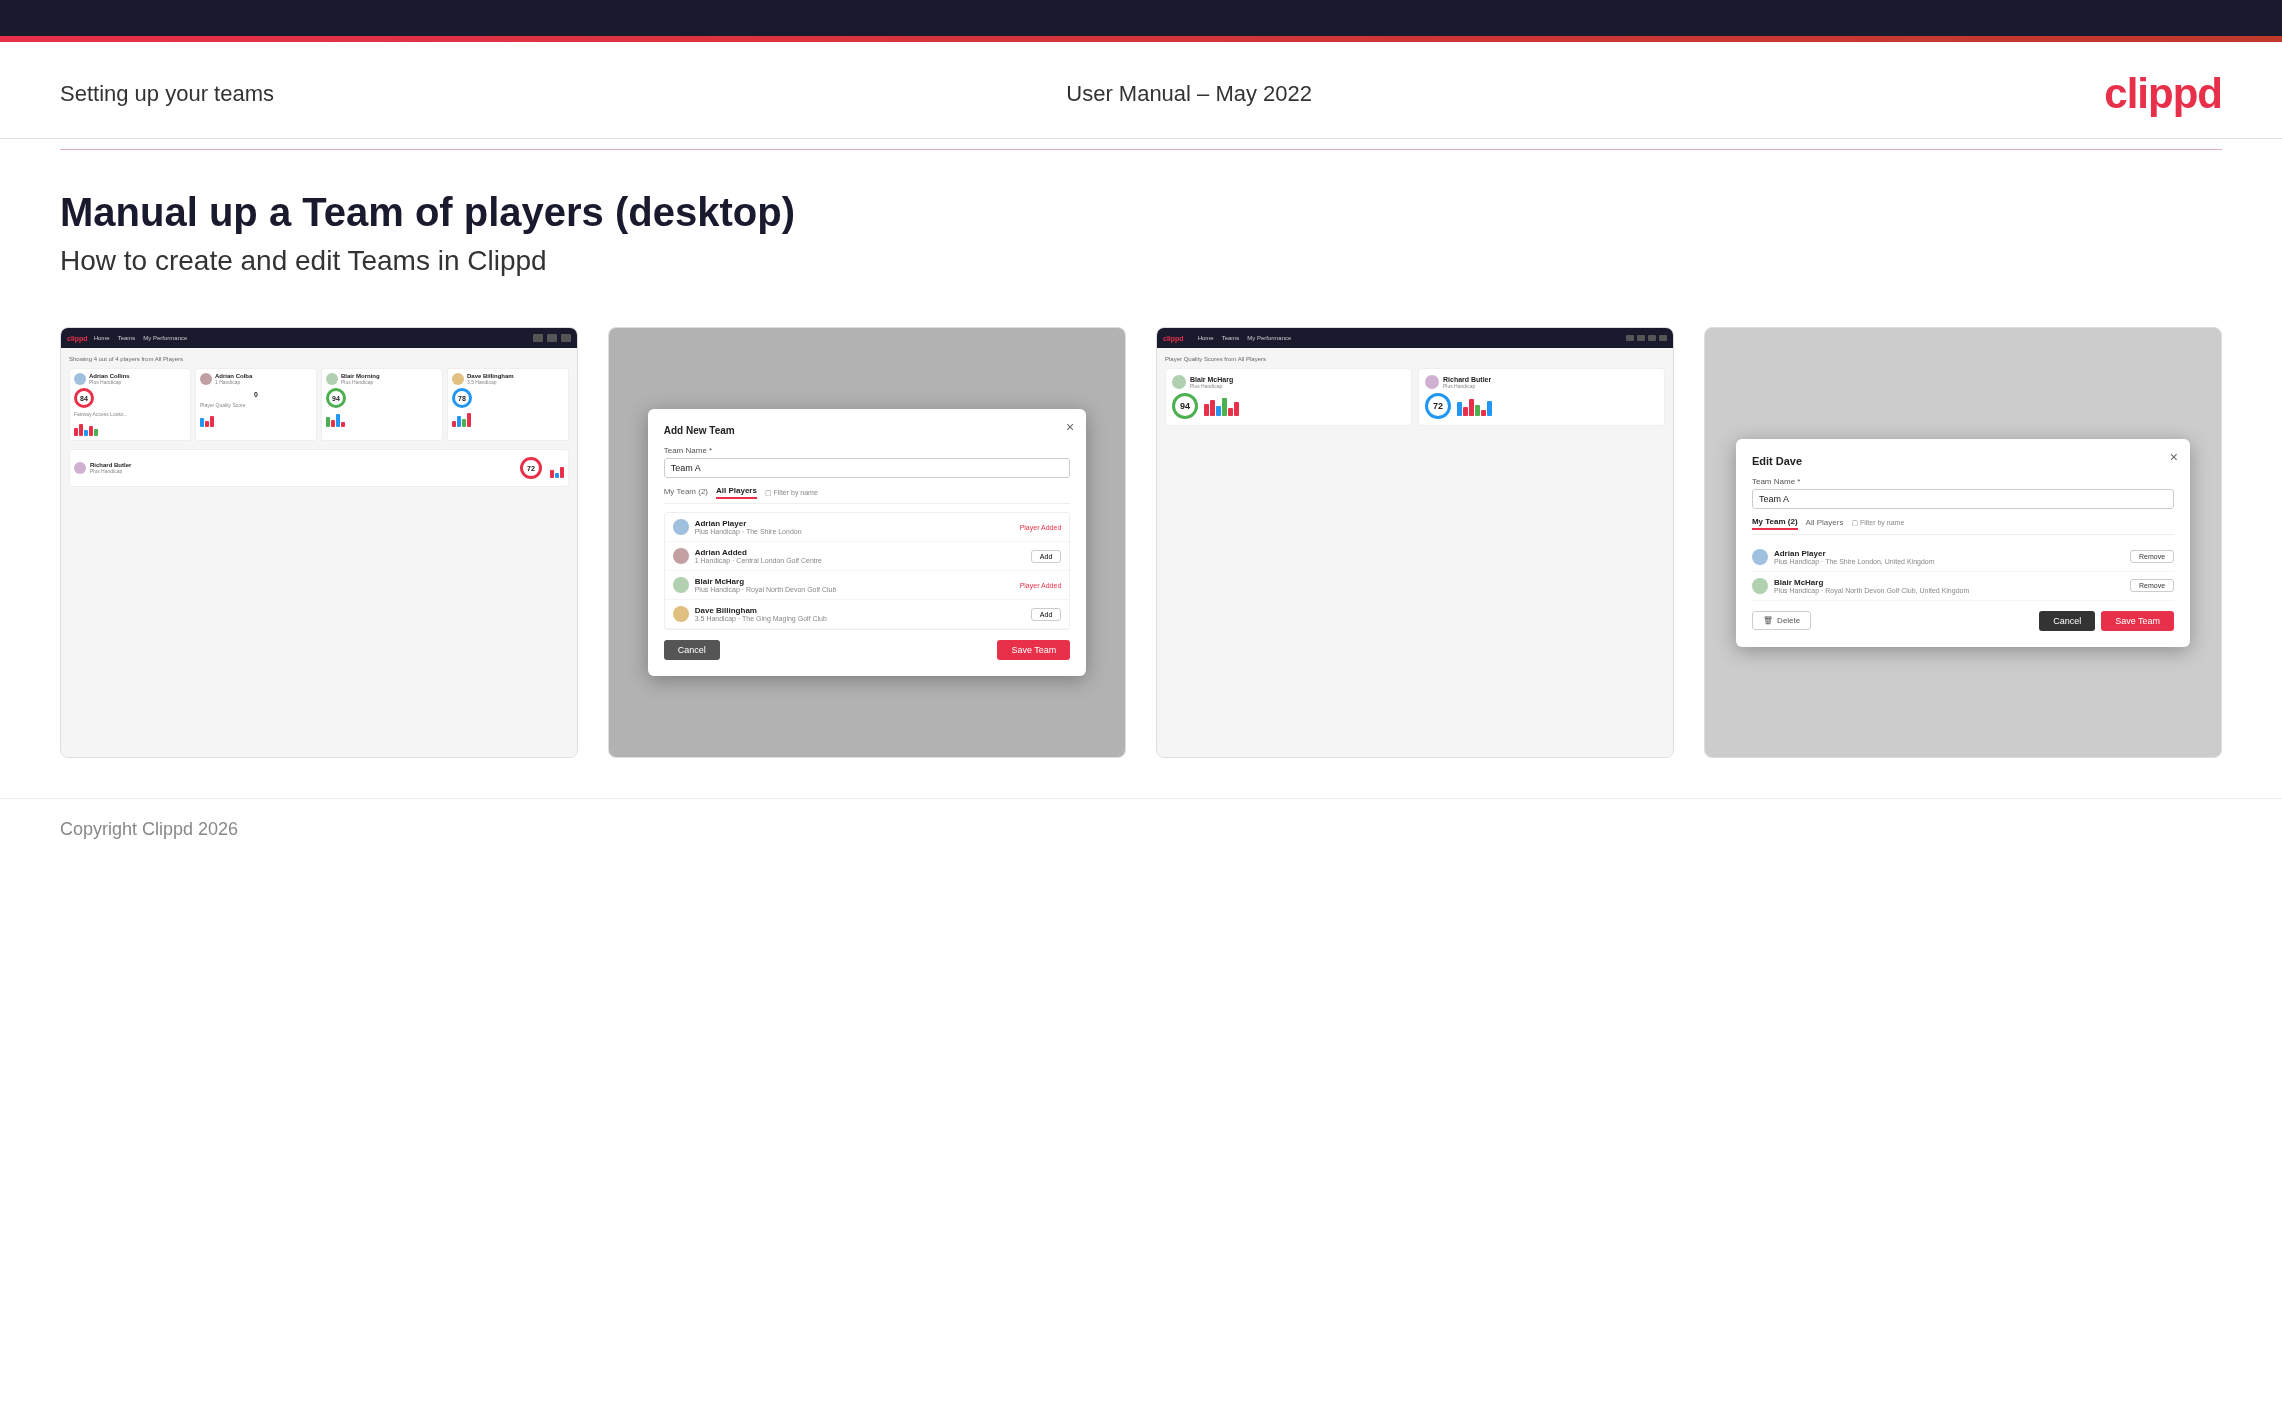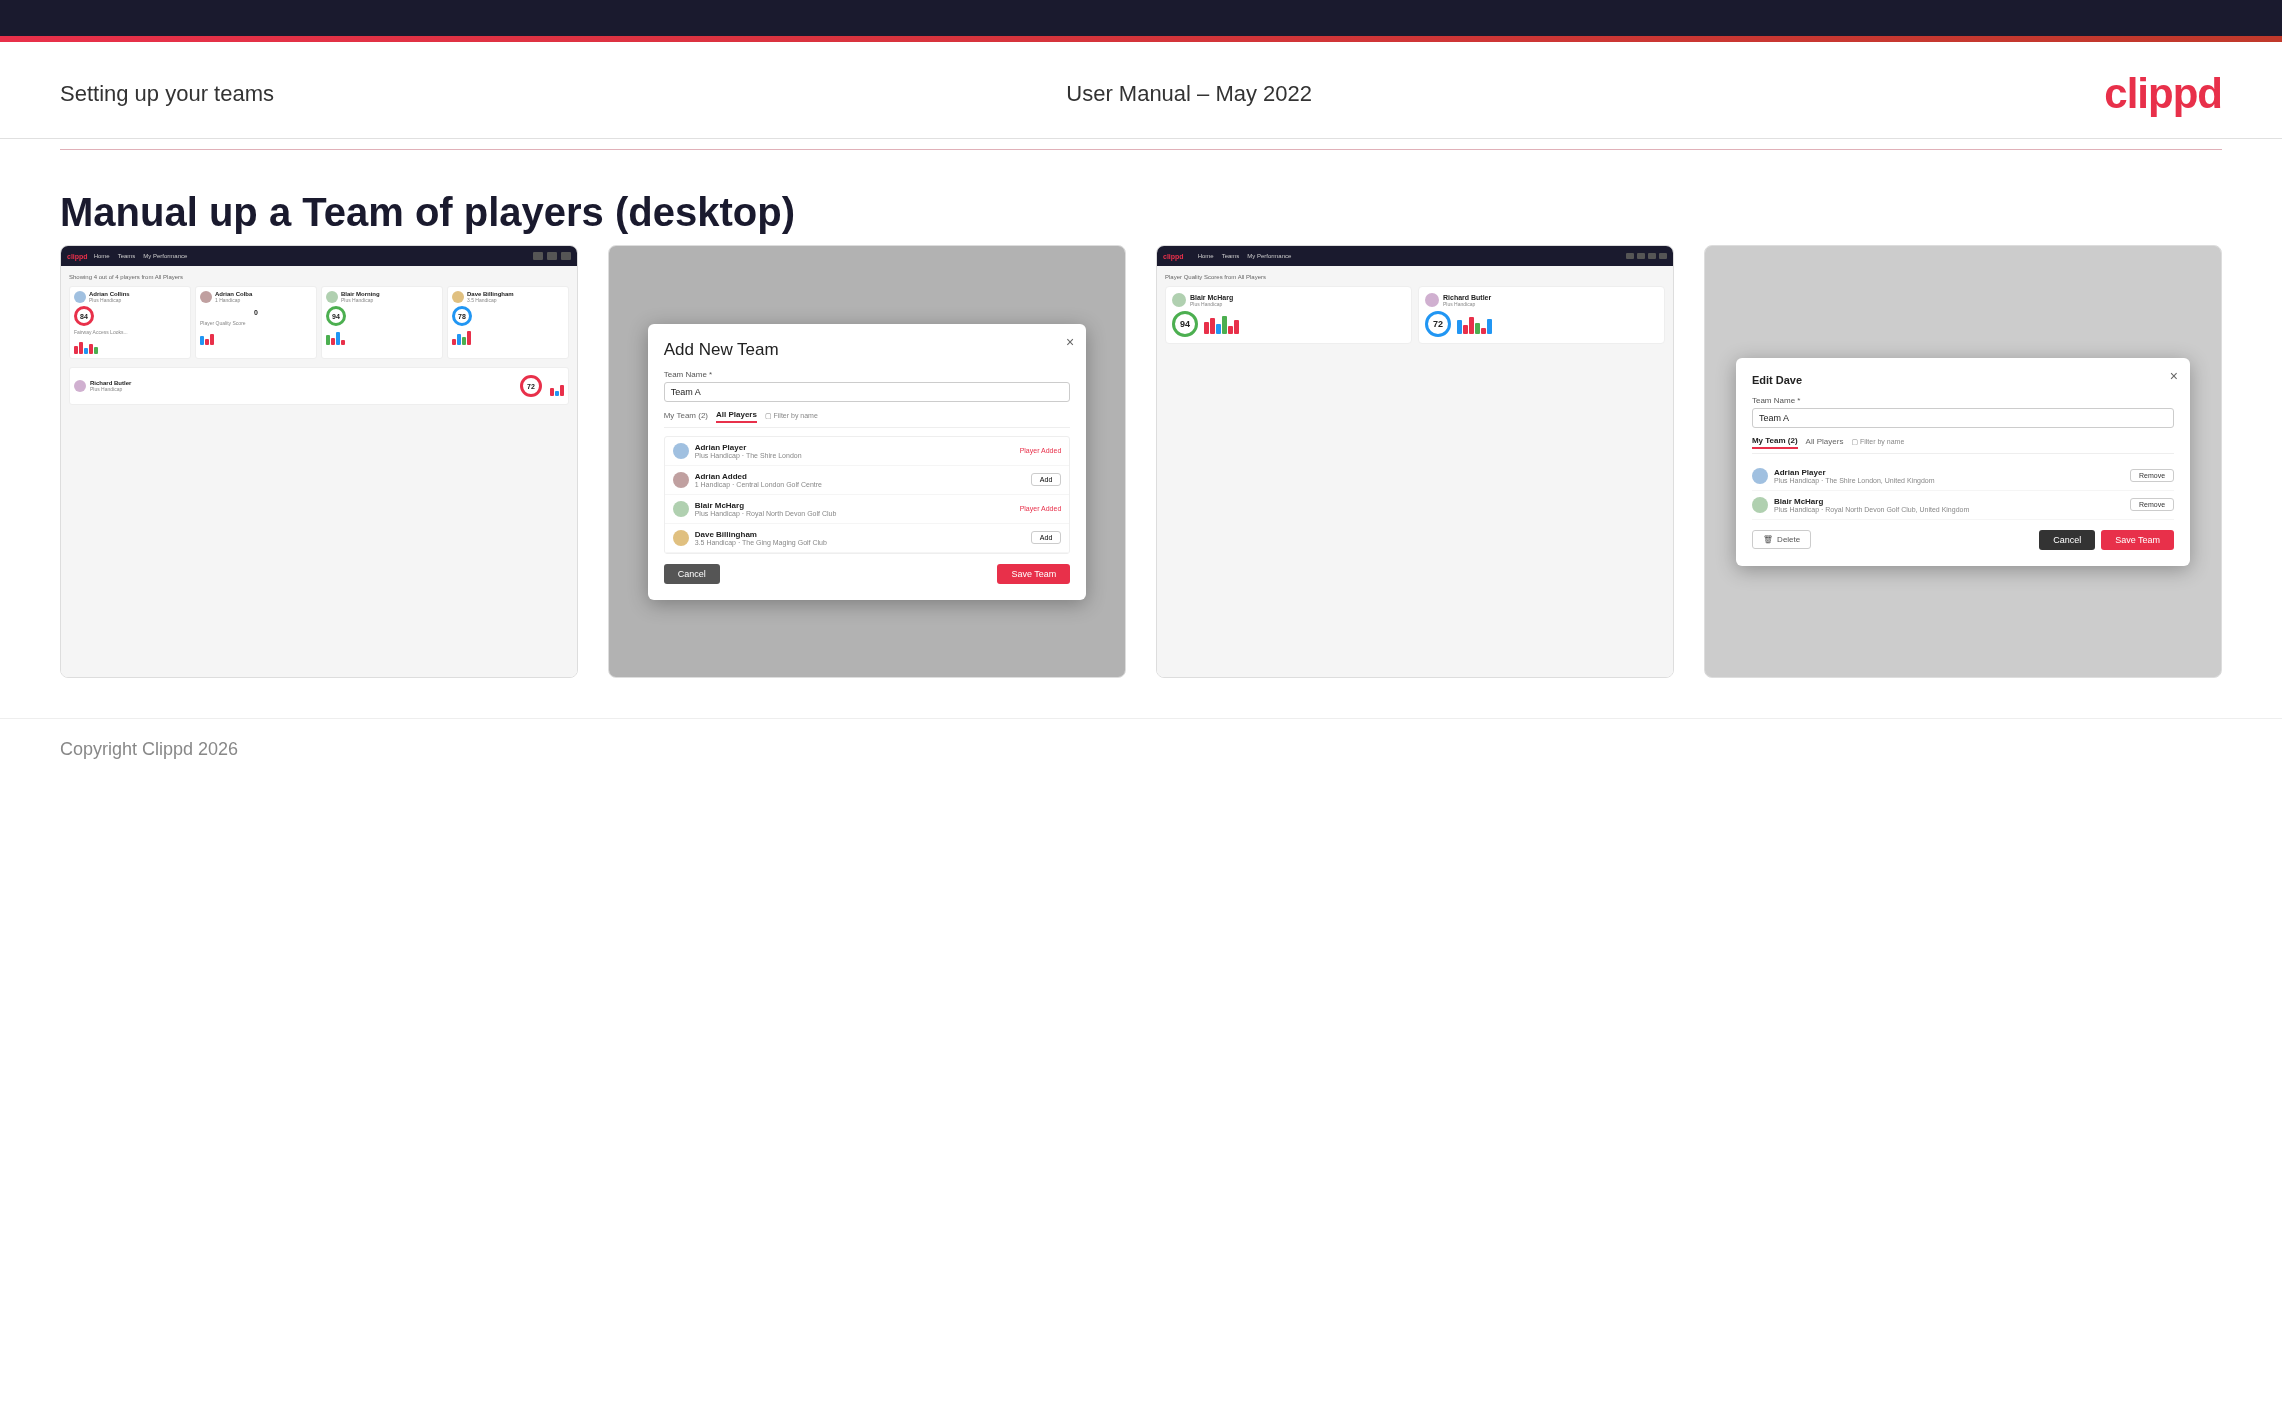--- a/index.html
+++ b/index.html
@@ -216,22 +216,22 @@
     }
     .ss2-dialog {
       background: #fff;
       border-radius: 6px;
       width: 85%;
       padding: 16px;
       position: relative;
       box-shadow: 0 4px 20px rgba(0,0,0,0.3);
     }
     .ss2-dialog-title {
-      font-size: 17px;
-      font-weight: 400;
+      font-size: 10px;
+      font-weight: 700;
       color: #222;
       margin-bottom: 10px;
     }
     .ss2-close {
       position: absolute;
       top: 10px;
       right: 12px;
       font-size: 14px;
       color: #666;
       cursor: pointer;
@@ -540,20 +540,21 @@
 <div class="header">
   <div class="header-left">Setting up your teams</div>
   <div class="header-center">User Manual – May 2022</div>
   <div class="logo">clippd</div>
 </div>
 
 <div class="divider"></div>
 
 <div class="main-content">
   <div class="page-title">Manual up a Team of players (desktop)</div>
+  <div class="page-subtitle">How to create and edit Teams in Clippd</div>
 
   <div class="cards-grid">
 
     <div class="card">
       <div class="card-screenshot ss1">
 
         <div class="ss1-nav">
           <div class="ss1-nav-logo">clippd</div>
           <div class="ss1-nav-items">
             <span>Home</span>

